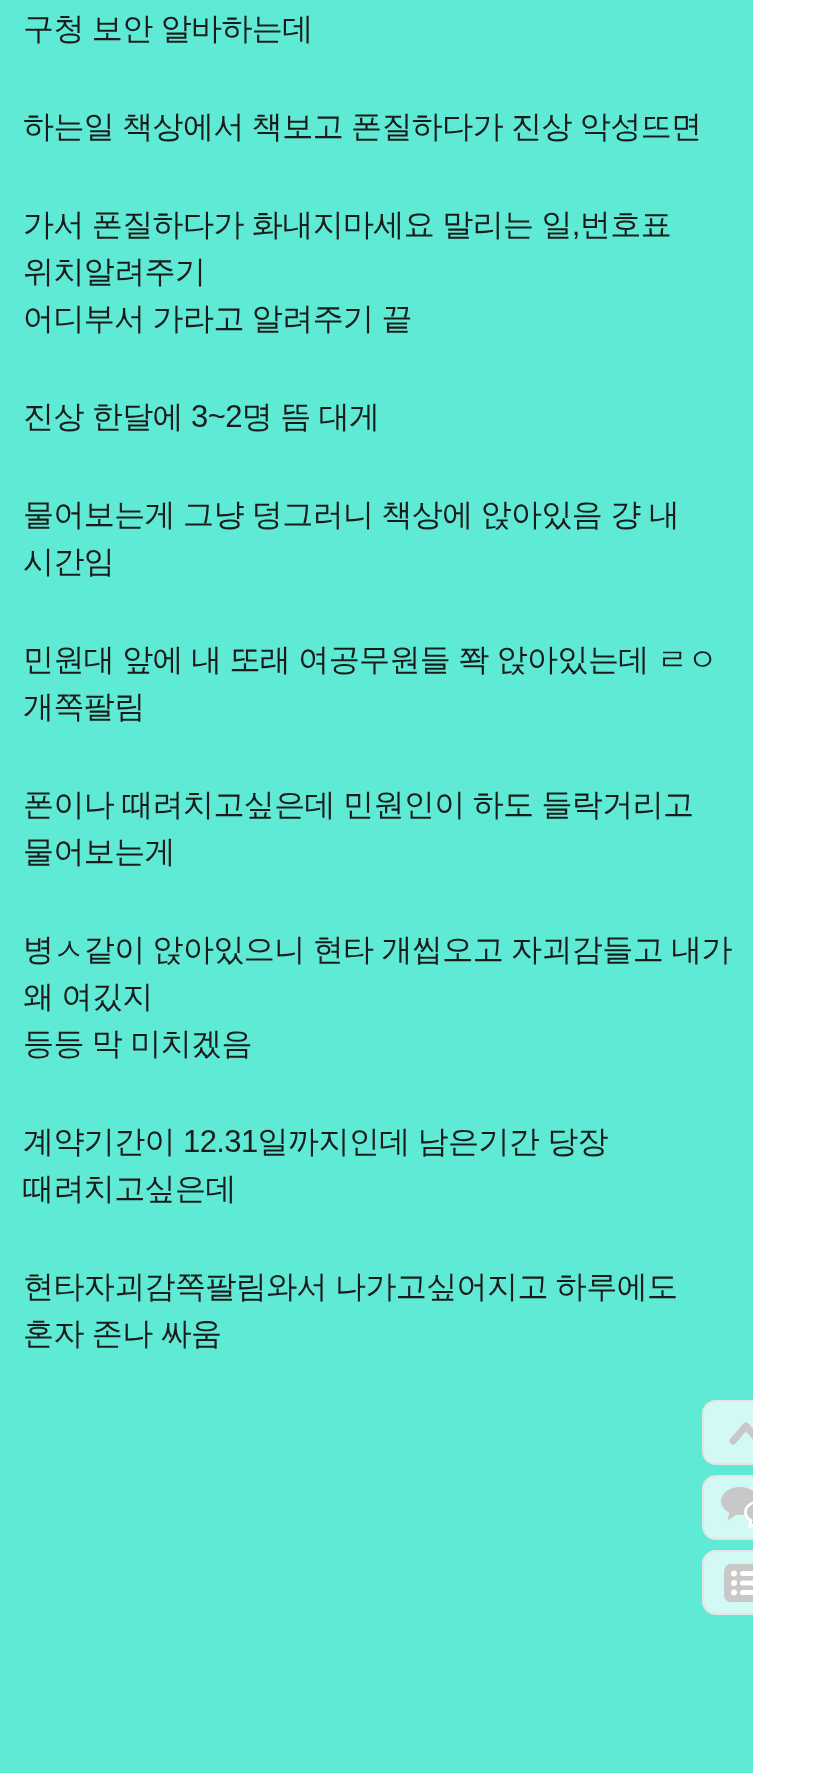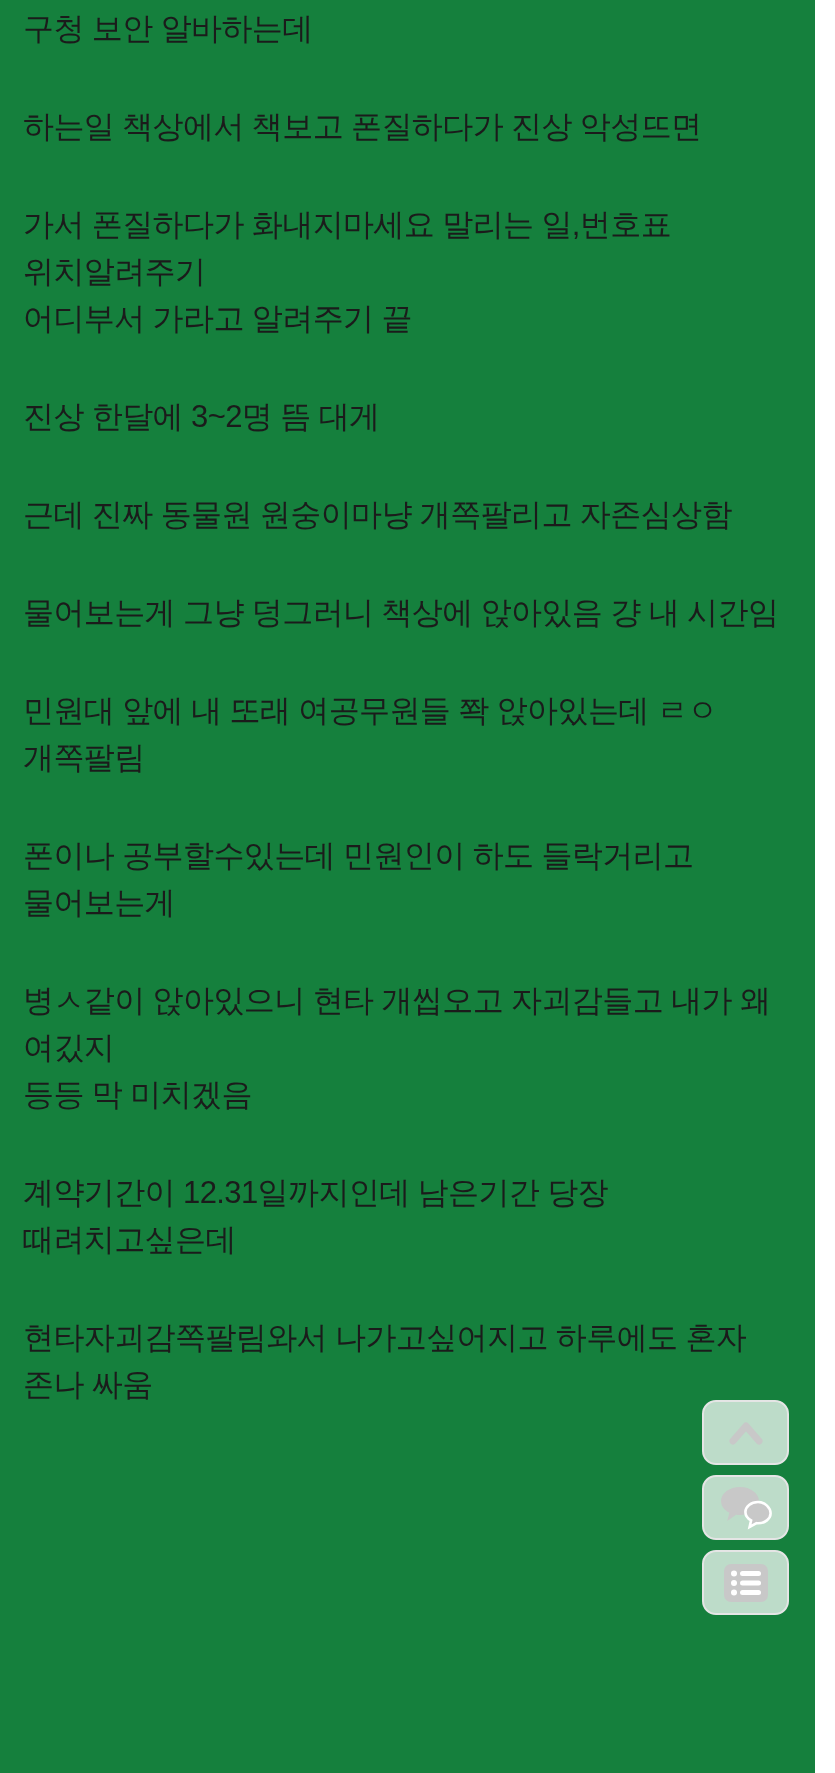--- a/index.html
+++ b/index.html
@@ -2,23 +2,23 @@
 <html lang="ko"><head>
 <meta charset="utf-8">
 <style>
   html, body { margin: 0; padding: 0; }
   body {
     font-family: "Liberation Sans", sans-serif;
     background: #ffffff;
   }
   #page {
     position: relative;
-    width: 815px;
+    width: 753px;
     height: 1773px;
-    background: #15803d;
+    background: #5eead4;
     overflow: hidden;
   }
   
   #paragraphs {
     padding: 5px 18px 0 23px;
   }
   p.post-p {
     margin: 0 0 51px 0;
     font-size: 31px;
     line-height: 47px;
@@ -58,24 +58,23 @@
 <body>
 
 <div id="page">
 
   <main id="paragraphs">
     <p class="post-p">구청 보안 알바하는데</p>
     <p class="post-p">하는일 책상에서 책보고 폰질하다가 진상 악성뜨면</p>
     <p class="post-p">가서 폰질하다가 화내지마세요 말리는 일,번호표 위치알려주기
 어디부서 가라고 알려주기 끝</p>
     <p class="post-p">진상 한달에 3~2명 뜸 대게</p>
-    <p class="post-p">근데 진짜 동물원 원숭이마냥 개쪽팔리고 자존심상함</p>
     <p class="post-p">물어보는게 그냥 덩그러니 책상에 앉아있음 걍 내 시간임</p>
     <p class="post-p">민원대 앞에 내 또래 여공무원들 쫙 앉아있는데 ㄹㅇ 개쪽팔림</p>
-    <p class="post-p">폰이나 공부할수있는데 민원인이 하도 들락거리고 물어보는게</p>
+    <p class="post-p">폰이나 때려치고싶은데 민원인이 하도 들락거리고 물어보는게</p>
     <p class="post-p">병ㅅ같이 앉아있으니 현타 개씹오고 자괴감들고 내가 왜 여깄지
 등등 막 미치겠음</p>
     <p class="post-p">계약기간이 12.31일까지인데 남은기간 당장 때려치고싶은데</p>
     <p class="post-p">현타자괴감쪽팔림와서 나가고싶어지고 하루에도 혼자 존나 싸움</p>
 
   </main>
 
   <div class="float-stack">
     <button class="float-btn">
       <span>

